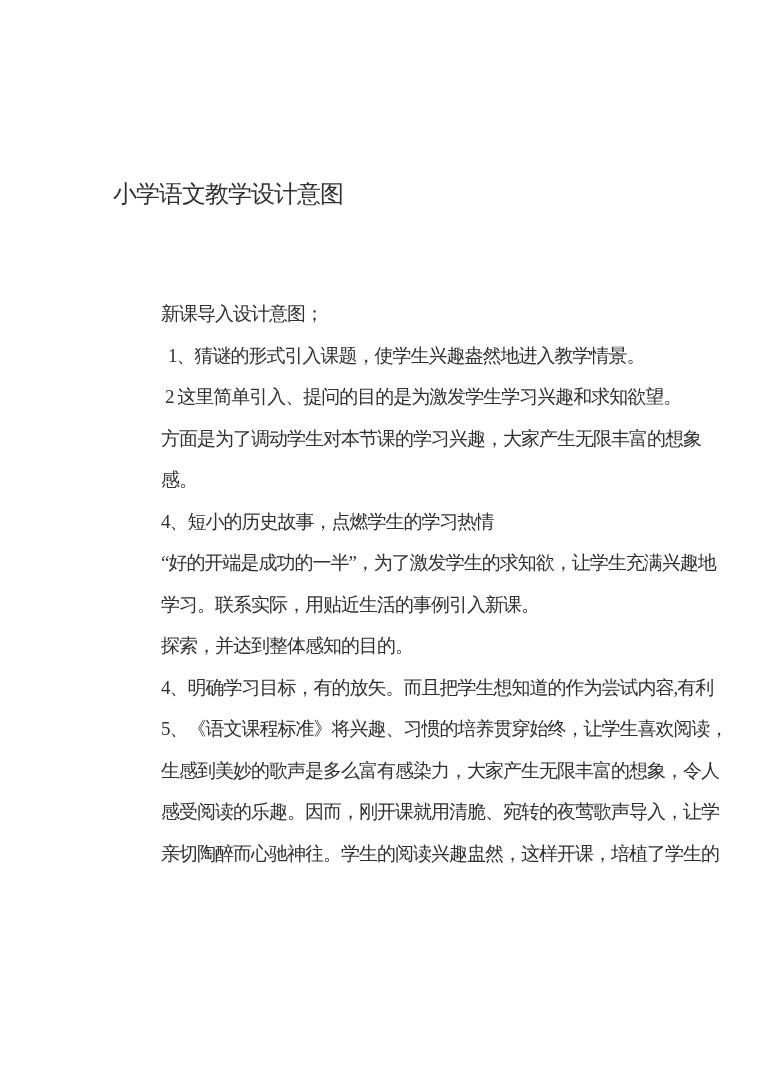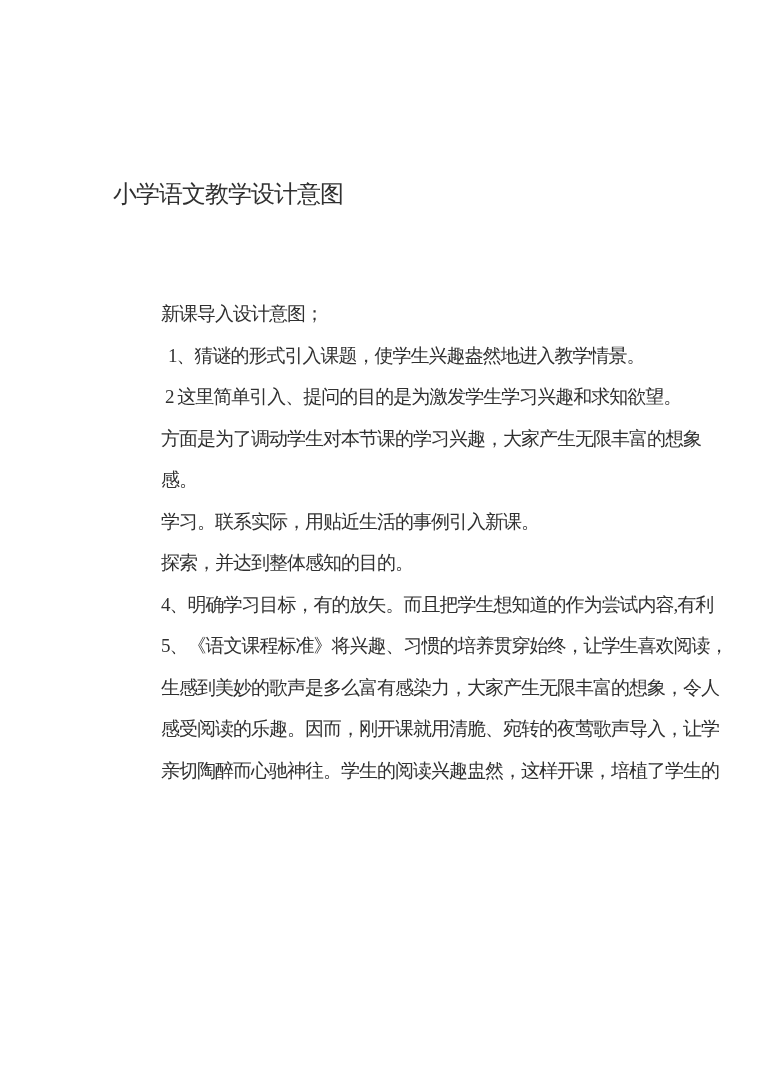--- a/index.html
+++ b/index.html
@@ -53,20 +53,22 @@
 <body>
 
 <div class="page">
   <div class="doc-title">小学语文教学设计意图</div>
   <div class="lines">
     <div class="line">新课导入设计意图；</div>
     <div class="line indent-a">1、猜谜的形式引入课题，使学生兴趣盎然地进入教学情景。</div>
     <div class="line indent-b">2 这里简单引入、提问的目的是为激发学生学习兴趣和求知欲望。</div>
     <div class="line">方面是为了调动学生对本节课的学习兴趣，大家产生无限丰富的想象</div>
     <div class="line">感。</div>
+    <div class="line">4、短小的历史故事，点燃学生的学习热情</div>
+    <div class="line">“好的开端是成功的一半”，为了激发学生的求知欲，让学生充满兴趣地</div>
     <div class="line">学习。联系实际，用贴近生活的事例引入新课。</div>
     <div class="line">探索，并达到整体感知的目的。</div>
     <div class="line">4、明确学习目标，有的放矢。而且把学生想知道的作为尝试内容,有利</div>
     <div class="line">5、《语文课程标准》将兴趣、习惯的培养贯穿始终，让学生喜欢阅读，</div>
     <div class="line">生感到美妙的歌声是多么富有感染力，大家产生无限丰富的想象，令人</div>
     <div class="line">感受阅读的乐趣。因而，刚开课就用清脆、宛转的夜莺歌声导入，让学</div>
     <div class="line">亲切陶醉而心驰神往。学生的阅读兴趣盅然，这样开课，培植了学生的</div>
   </div>
 </div>
 

